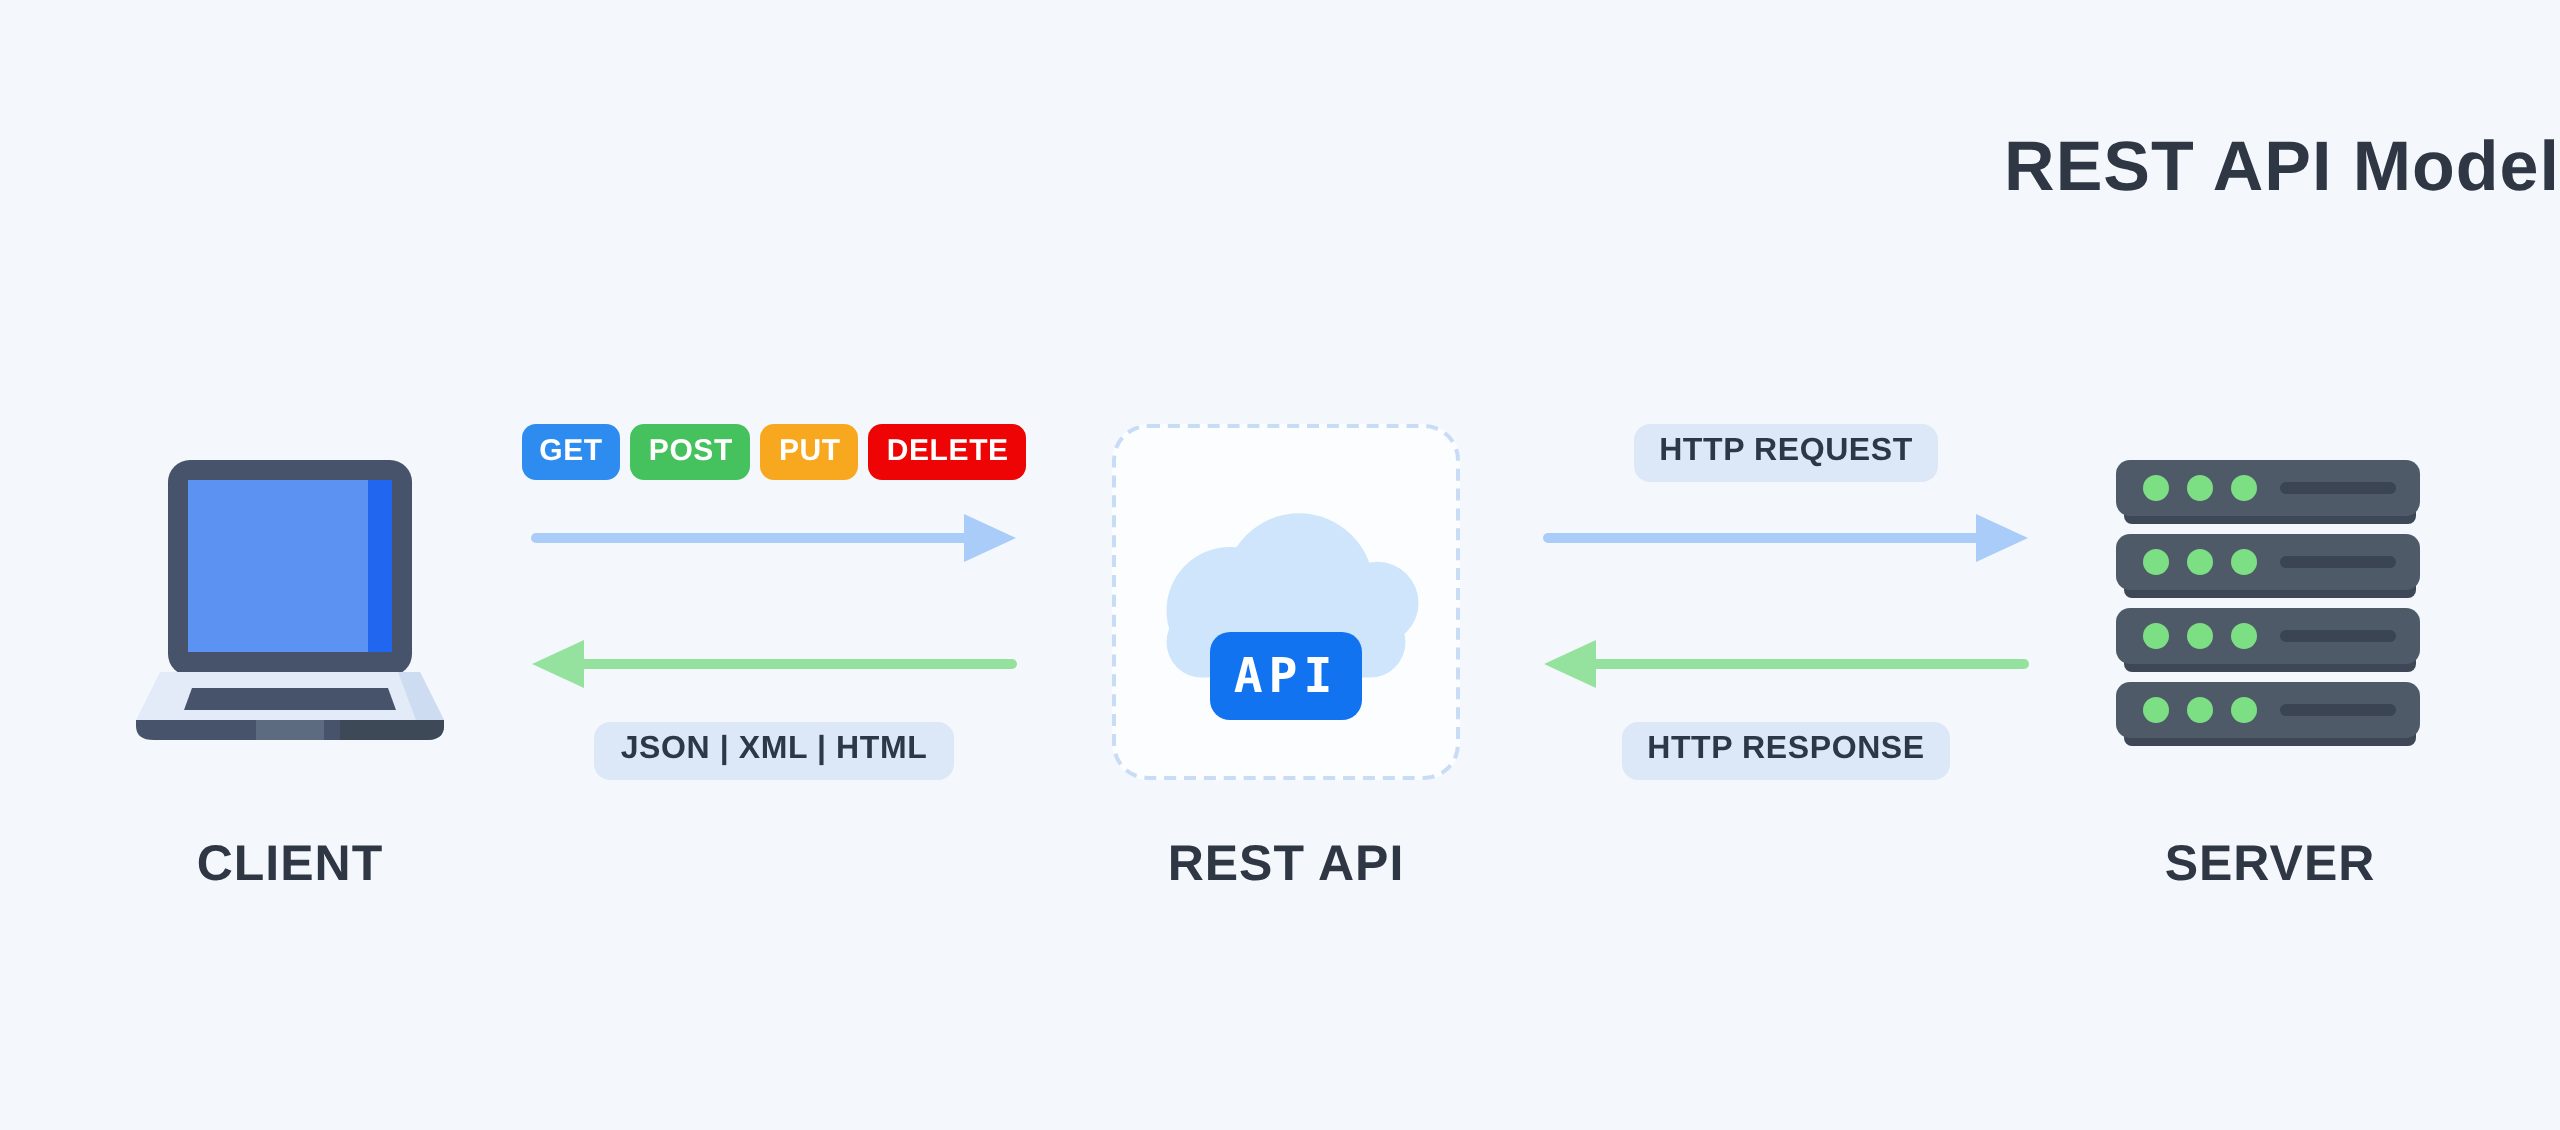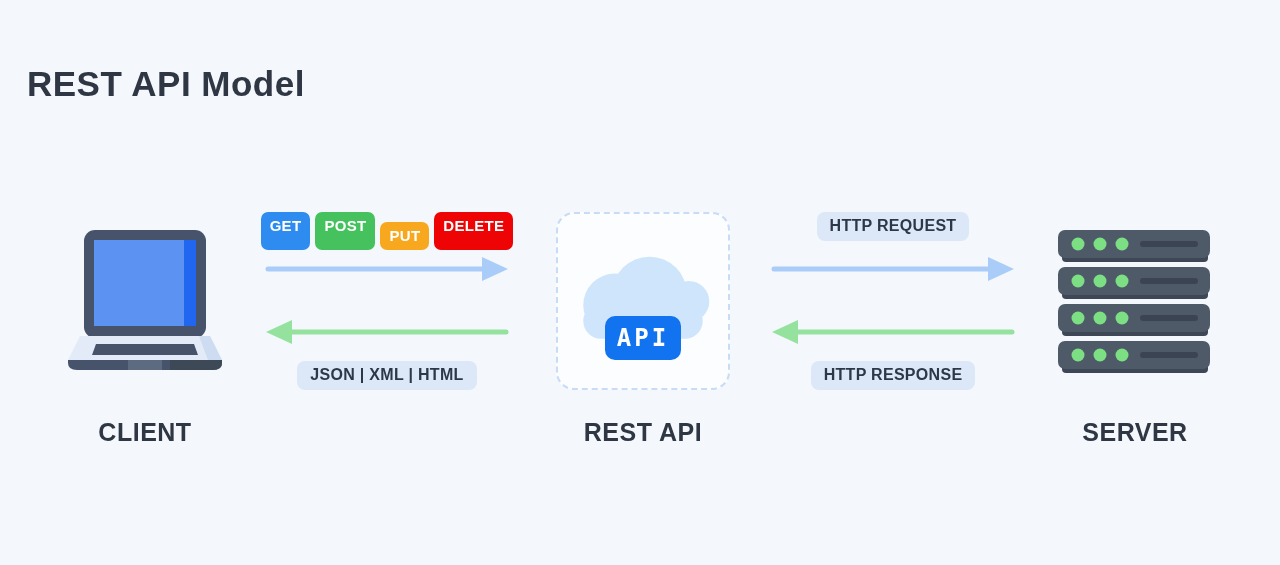--- a/index.html
+++ b/index.html
@@ -8,21 +8,21 @@
     position: relative;
     background: #f4f8fc;
     font-family: "Liberation Sans", sans-serif;
     overflow: hidden;
   }
   .abs { position: absolute; }
 
   
   .title {
     left: 0; right: 0; top: 64px;
-    text-align: left;
+    text-align: right;
     font-size: 35px;
     font-weight: 800;
     color: #2f3744;
     letter-spacing: 0.5px;
     padding-left: 27px;
   }
 
   
   .node-label {
     top: 418px;
@@ -46,21 +46,21 @@
     color: #ffffff;
     font-size: 15px;
     font-weight: 700;
     padding: 5px 9px 6px;
     border-radius: 7px;
     letter-spacing: 0.3px;
     white-space: nowrap;
   }
   .m-get    { background: #2e8cf0; }
   .m-post   { background: #45c25e; }
-  .m-put    { background: #f7a81f; margin-top: 10px; }
+  .m-put    { background: #f7a81f; }
   .m-delete { background: #ee0404; text-align: center; }
 
   
   .pill-row { width: 246px; display: flex; justify-content: center; }
   .pill {
     background: #dce8f8;
     color: #2d3748;
     font-size: 16px;
     font-weight: 700;
     padding: 5px 13px 6px;

